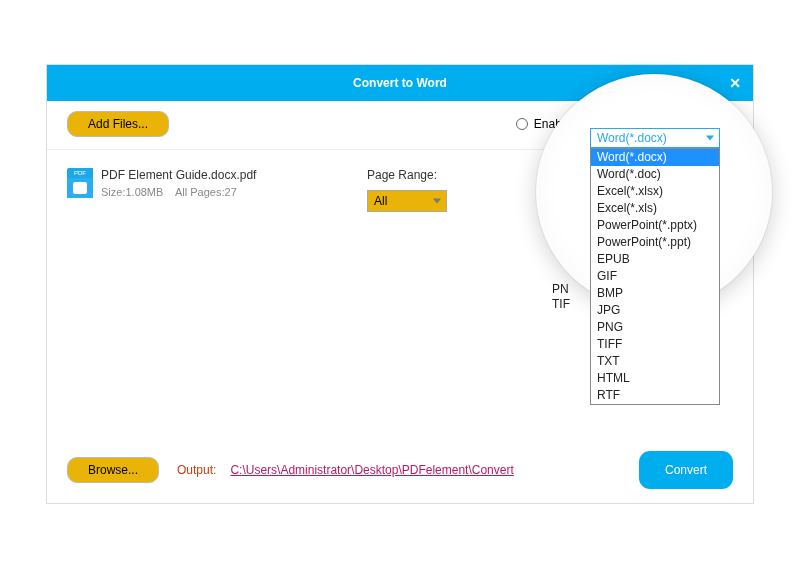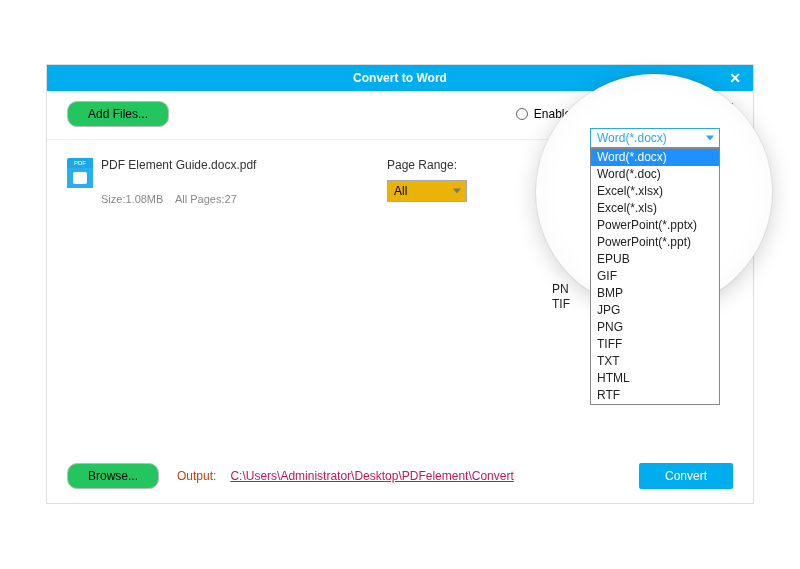--- a/index.html
+++ b/index.html
@@ -15,21 +15,21 @@
   .window {
     position: absolute;
     left: 46px;
     top: 64px;
     width: 708px;
     height: 440px;
     border: 1px solid #ddd;
     background: #fff;
   }
   .titlebar {
-    height: 26px;
+    height: 36px;
     background: #00aef0;
     color: #fff;
     font-size: 12px;
     font-weight: bold;
     display: flex;
     align-items: center;
     justify-content: center;
     position: relative;
   }
   .close-btn {
@@ -44,21 +44,21 @@
   }
   .toolbar {
     padding: 10px 20px 12px 20px;
     display: flex;
     align-items: center;
     border-bottom: 1px solid #eee;
     margin: 0 0;
   }
   .btn {
     border: 1px solid #bbb;
-    background: #22c55e;
+    background: #eab308;
     border-radius: 10px;
     height: 26px;
     padding: 0 20px;
     font-size: 12px;
     display: inline-flex;
     align-items: center;
     cursor: pointer;
   }
   .spacer { flex: 1; }
   .ocr-wrap {
@@ -126,41 +126,41 @@
     border-top-left-radius: 2px;
   }
   .pdf-icon .body {
     position: absolute; top:10px; left:0; right:0; bottom:0;
     background:#2aaef0;
     display:flex; align-items:center; justify-content:center;
   }
   .pdf-icon .body::after{
     content:""; width:14px; height:12px; background:#fff; border-radius:2px;
   }
-  .file-meta .fname { font-size: 12px; color:#333; margin-bottom:21px;}
+  .file-meta .fname { font-size: 12px; color:#333; margin-bottom:4px;}
   .file-meta .fdetail { font-size: 11px; color:#888; }
-  .range-col { margin-left: 20px; width: 180px;}
+  .range-col { margin-left: 0; width: 180px;}
   .range-label { font-size:12px; color:#333; margin-bottom:8px; }
   .range-select { width: 80px; min-width: 80px;}
   .footer {
     position: absolute;
     bottom: 14px;
     left: 20px; right: 20px;
     display: flex;
     align-items: center;
   }
   .out-label { margin: 0 14px 0 18px; color:#c2410c;}
   .out-link { color:#be185d; text-decoration: underline; cursor:pointer; font-size:12px;}
   .convert-btn {
     margin-left: auto;
     background:#00aef0;
     color:#fff;
     border:none;
-    border-radius:2px;
-    height:26px;
+    border-radius:11px;
+    height:38px;
     padding:0 26px;
     font-size:12px;
     cursor:pointer;
   }
 
   
   .lens {
     position:absolute;
     top: 74px;
     left: 536px;

